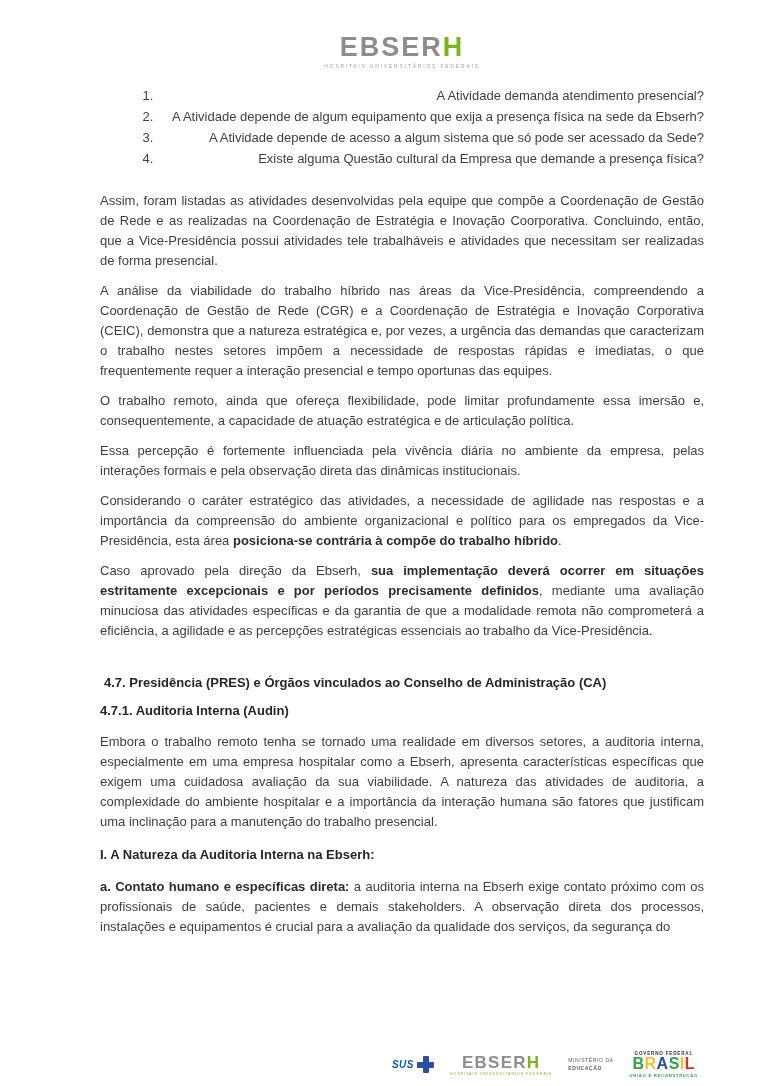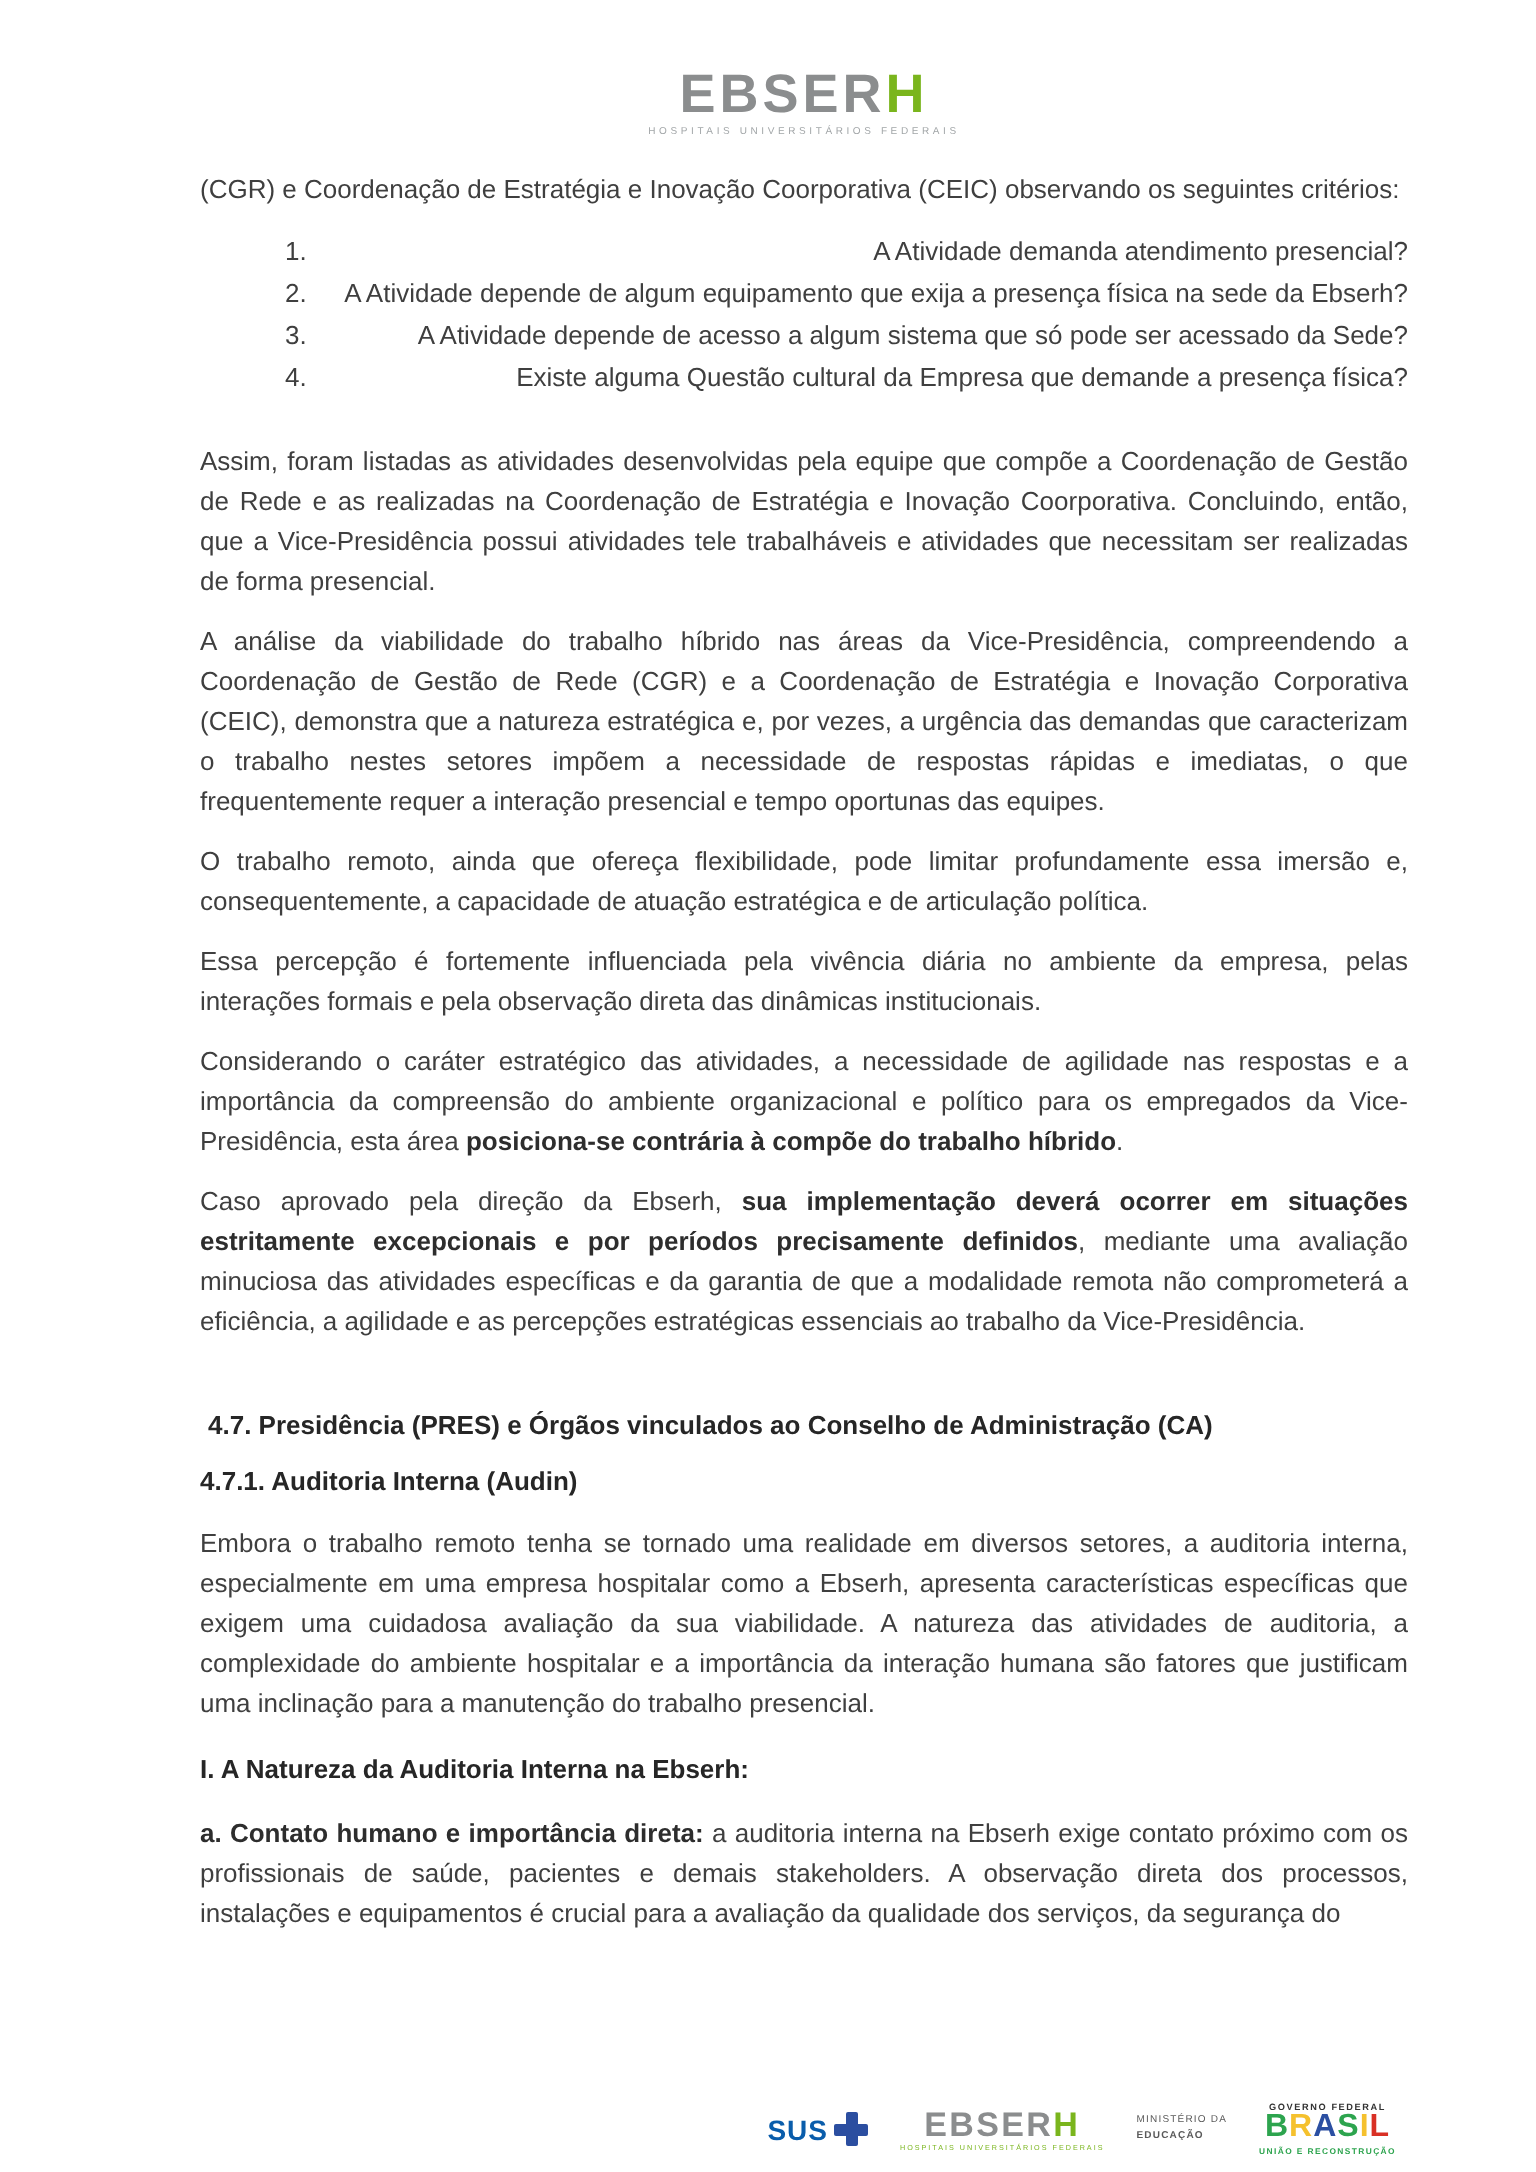--- a/index.html
+++ b/index.html
@@ -27,21 +27,21 @@
   .h-section{font-size:13px;font-weight:bold;color:#262626;margin:34px 4px 13px;text-align:left;}
   .h-sub{font-size:13px;font-weight:bold;color:#262626;margin:0 0 14px;text-align:left;}
   .h-inline{font-size:13px;font-weight:bold;color:#262626;margin:15px 0 15px;text-align:left;}
 
   
   .footer{
     position:absolute;bottom:8px;right:70px;
     display:flex;align-items:center;gap:16px;
   }
   .sus{display:flex;align-items:center;gap:3px;}
-  .sus-label{font-size:14px;font-weight:bold;color:#0a5dab;letter-spacing:0.5px;}
+  .sus-label{font-size:10px;font-weight:bold;color:#0a5dab;letter-spacing:0.5px;font-style:italic;}
   .sus-cross{position:relative;width:17px;height:17px;}
   .sus-cross::before{content:"";position:absolute;left:5.5px;top:0;width:6px;height:17px;background:#2b4ea0;border-radius:1px;}
   .sus-cross::after{content:"";position:absolute;top:5.5px;left:0;width:17px;height:6px;background:#2b4ea0;border-radius:1px;}
   .f-ebserh{text-align:center;}
   .f-wordmark{font-weight:bold;font-size:17px;letter-spacing:1.2px;line-height:1;color:#8b8d8e;}
   .f-wordmark .accent{color:#7ab51d;}
   .f-tagline{font-size:3.6px;letter-spacing:1px;color:#7ab51d;margin-top:1px;}
   .ministerio{font-size:5px;letter-spacing:0.6px;color:#5a5a5a;line-height:1.5;text-align:left;}
   .ministerio .bold{font-weight:bold;}
   .governo{text-align:center;}
@@ -53,21 +53,20 @@
 <body>
 
 <div class="page">
   <div class="content">
 
     <div class="header-logo">
       <div class="wordmark"><span>EBSER</span><span class="accent">H</span></div>
       <div class="logo-tagline">HOSPITAIS UNIVERSITÁRIOS FEDERAIS</div>
     </div>
 
-    <p>(CGR) e Coordenação de Estratégia e Inovação Coorporativa (CEIC) observando os seguintes critérios:</p>
 
     <ol>
       <li>A Atividade demanda atendimento presencial?</li>
       <li>A Atividade depende de algum equipamento que exija a presença física na sede da Ebserh?</li>
       <li>A Atividade depende de acesso a algum sistema que só pode ser acessado da Sede?</li>
       <li>Existe alguma Questão cultural da Empresa que demande a presença física?</li>
     </ol>
 
     <p>Assim, foram listadas as atividades desenvolvidas pela equipe que compõe a Coordenação de Gestão de Rede e as realizadas na Coordenação de Estratégia e Inovação Coorporativa. Concluindo, então, que a Vice-Presidência possui atividades tele trabalháveis e atividades que necessitam ser realizadas de forma presencial.</p>
 
@@ -82,21 +81,21 @@
     <p><span>Caso aprovado pela direção da Ebserh, </span><strong>sua implementação deverá ocorrer em situações estritamente excepcionais e por períodos precisamente definidos</strong><span>, mediante uma avaliação minuciosa das atividades específicas e da garantia de que a modalidade remota não comprometerá a eficiência, a agilidade e as percepções estratégicas essenciais ao trabalho da Vice-Presidência.</span></p>
 
     <div class="h-section">4.7. Presidência (PRES) e Órgãos vinculados ao Conselho de Administração (CA)</div>
 
     <div class="h-sub">4.7.1. Auditoria Interna (Audin)</div>
 
     <p>Embora o trabalho remoto tenha se tornado uma realidade em diversos setores, a auditoria interna, especialmente em uma empresa hospitalar como a Ebserh, apresenta características específicas que exigem uma cuidadosa avaliação da sua viabilidade. A natureza das atividades de auditoria, a complexidade do ambiente hospitalar e a importância da interação humana são fatores que justificam uma inclinação para a manutenção do trabalho presencial.</p>
 
     <div class="h-inline">I. A Natureza da Auditoria Interna na Ebserh:</div>
 
-    <p><strong>a. Contato humano e importância direta:</strong><span> a auditoria interna na Ebserh exige contato próximo com os profissionais de saúde, pacientes e demais stakeholders. A observação direta dos processos, instalações e equipamentos é crucial para a avaliação da qualidade dos serviços, da segurança do</span></p>
+    <p><strong>a. Contato humano e específicas direta:</strong><span> a auditoria interna na Ebserh exige contato próximo com os profissionais de saúde, pacientes e demais stakeholders. A observação direta dos processos, instalações e equipamentos é crucial para a avaliação da qualidade dos serviços, da segurança do</span></p>
 
   </div>
 
   <div class="footer">
 
     <div class="sus">
       <span class="sus-label">SUS</span>
       <span class="sus-cross"></span>
     </div>
 

